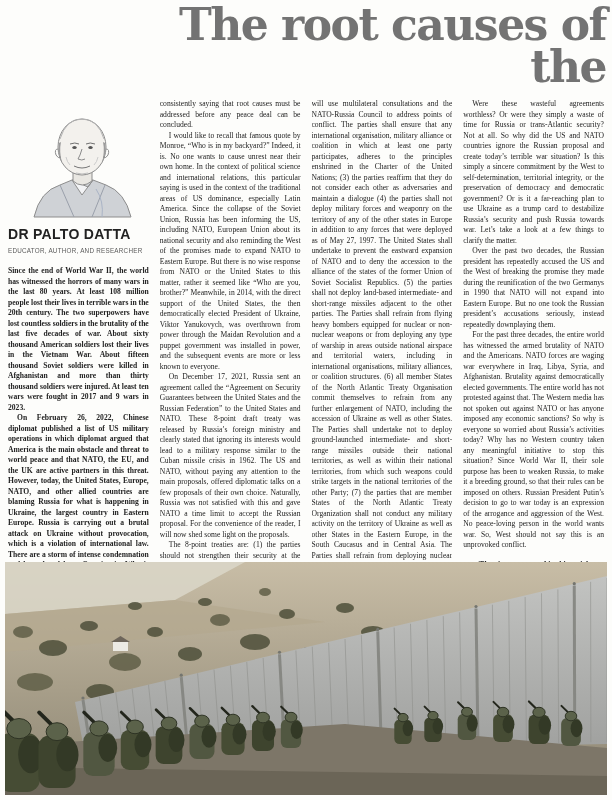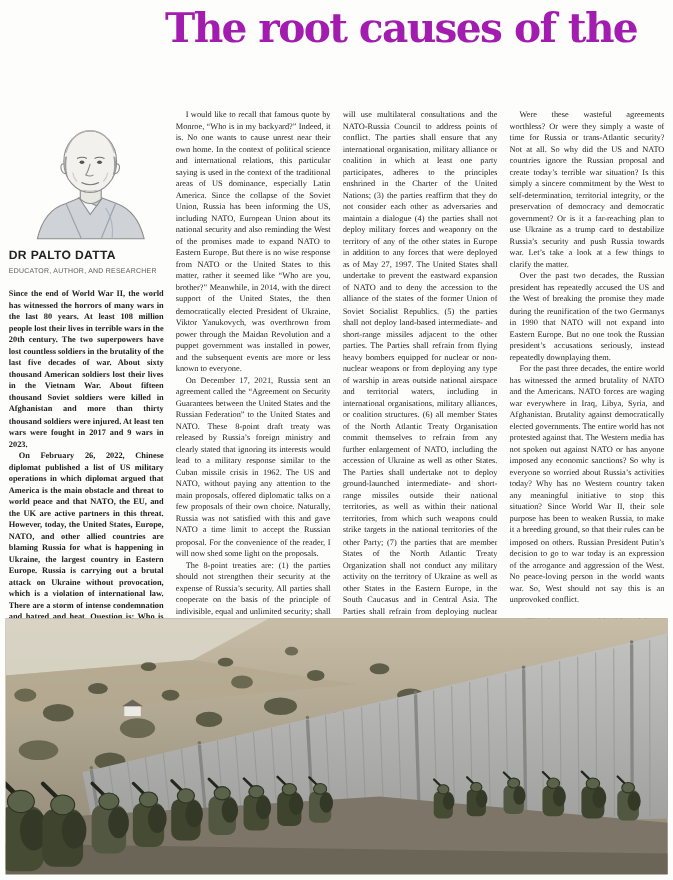--- a/index.html
+++ b/index.html
@@ -9,46 +9,46 @@
     width:612px;height:800px;
     background:#fdfdfb;
     overflow:hidden;
     font-family:"Liberation Serif",serif;
     color:#1b1b1b;
     margin:0 auto;
   }
   
   .headline{
     position:absolute;left:150px;top:4px;width:456px;
-    text-align:left;
+    text-align:right;
     font-family:"DejaVu Serif","Liberation Serif",serif;
     font-weight:600;
-    font-size:37px;line-height:42px;
+    font-size:44px;line-height:42px;
     letter-spacing:-1.5px;
-    color:#a21caf;
+    color:#737373;
   }
   
   .columns{
     position:absolute;left:8px;top:99px;width:596px;height:532px;
     display:flex;gap:11px;
   }
   .col{width:141px;overflow:hidden;}
   .bodytext p{
     margin:0;
     font-size:7.6px;line-height:10.5px;
     text-align:justify;
     color:#222;
   }
   .bodytext p.indent{text-indent:9px;}
   
   .author-card{margin-top:10px;}
   .portrait-wrap{width:113px;height:110px;margin-left:18px;}
   .author-name{
     font-family:"Liberation Sans",sans-serif;
-    font-weight:bold;font-size:11px;letter-spacing:.3px;
+    font-weight:bold;font-size:14px;letter-spacing:.3px;
     color:#222;margin-top:7px;
   }
   .author-role{
     font-family:"Liberation Sans",sans-serif;
     font-size:6.3px;letter-spacing:.25px;color:#5a5a5a;margin-top:5px;
   }
   .author-card + .bodytext{margin-top:12px;font-weight:bold;}
   
   .disclaimer{
     margin-top:9px;
@@ -117,20 +117,21 @@
         <div class="author-role">EDUCATOR, AUTHOR, AND RESEARCHER</div>
       </div>
       <div class="bodytext">
           <p>Since the end of World War II, the world has witnessed the horrors of many wars in the last 80 years. At least 108 million people lost their lives in terrible wars in the 20th century. The two superpowers have lost countless soldiers in the brutality of the last five decades of war. About sixty thousand American soldiers lost their lives in the Vietnam War. About fifteen thousand Soviet soldiers were killed in Afghanistan and more than thirty thousand soldiers were injured. At least ten wars were fought in 2017 and 9 wars in 2023.</p>
           <p class="indent">On February 26, 2022, Chinese diplomat published a list of US military operations in which diplomat argued that America is the main obstacle and threat to world peace and that NATO, the EU, and the UK are active partners in this threat. However, today, the United States, Europe, NATO, and other allied countries are blaming Russia for what is happening in Ukraine, the largest country in Eastern Europe. Russia is carrying out a brutal attack on Ukraine without provocation, which is a violation of international law. There are a storm of intense condemnation and hatred and heat. Question is: Who is responsible for this current situation? Why are we all facing a terrible unknown fear and horror today? In this article, I will try to shed light on a simple and analytical explanation of it. Russian President Vladimir Putin has been</p>
         </div>
     </div>
 
     <div class="col">
       <div class="bodytext">
+          <p>consistently saying that root causes must be addressed before any peace deal can be concluded.</p>
           <p class="indent">I would like to recall that famous quote by Monroe, “Who is in my backyard?” Indeed, it is. No one wants to cause unrest near their own home. In the context of political science and international relations, this particular saying is used in the context of the traditional areas of US dominance, especially Latin America. Since the collapse of the Soviet Union, Russia has been informing the US, including NATO, European Union about its national security and also reminding the West of the promises made to expand NATO to Eastern Europe. But there is no wise response from NATO or the United States to this matter, rather it seemed like “Who are you, brother?” Meanwhile, in 2014, with the direct support of the United States, the then democratically elected President of Ukraine, Viktor Yanukovych, was overthrown from power through the Maidan Revolution and a puppet government was installed in power, and the subsequent events are more or less known to everyone.</p>
           <p class="indent">On December 17, 2021, Russia sent an agreement called the “Agreement on Security Guarantees between the United States and the Russian Federation” to the United States and NATO. These 8-point draft treaty was released by Russia’s foreign ministry and clearly stated that ignoring its interests would lead to a military response similar to the Cuban missile crisis in 1962. The US and NATO, without paying any attention to the main proposals, offered diplomatic talks on a few proposals of their own choice. Naturally, Russia was not satisfied with this and gave NATO a time limit to accept the Russian proposal. For the convenience of the reader, I will now shed some light on the proposals.</p>
           <p class="indent">The 8-point treaties are: (1) the parties should not strengthen their security at the expense of Russia’s security. All parties shall cooperate on the basis of the principle of indivisible, equal and unlimited security; shall not undertake, participate in or support any activity affecting the security of the other party; (2) the parties</p>
         </div>
     </div>
 
     <div class="col">
       <div class="bodytext">
           <p>will use multilateral consultations and the NATO-Russia Council to address points of conflict. The parties shall ensure that any international organisation, military alliance or coalition in which at least one party participates, adheres to the principles enshrined in the Charter of the United Nations; (3) the parties reaffirm that they do not consider each other as adversaries and maintain a dialogue (4) the parties shall not deploy military forces and weaponry on the territory of any of the other states in Europe in addition to any forces that were deployed as of May 27, 1997. The United States shall undertake to prevent the eastward expansion of NATO and to deny the accession to the alliance of the states of the former Union of Soviet Socialist Republics. (5) the parties shall not deploy land-based intermediate- and short-range missiles adjacent to the other parties. The Parties shall refrain from flying heavy bombers equipped for nuclear or non-nuclear weapons or from deploying any type of warship in areas outside national airspace and territorial waters, including in international organisations, military alliances, or coalition structures. (6) all member States of the North Atlantic Treaty Organisation commit themselves to refrain from any further enlargement of NATO, including the accession of Ukraine as well as other States. The Parties shall undertake not to deploy ground-launched intermediate- and short-range missiles outside their national territories, as well as within their national territories, from which such weapons could strike targets in the national territories of the other Party; (7) the parties that are member States of the North Atlantic Treaty Organization shall not conduct any military activity on the territory of Ukraine as well as other States in the Eastern Europe, in the South Caucasus and in Central Asia. The Parties shall refrain from deploying nuclear weapons outside their national territories and shall eliminate all existing infrastructure for deploying nuclear weapons outside their national territories. (8) the agreement shall not be interpreted as affecting the primary</p>
         </div>

